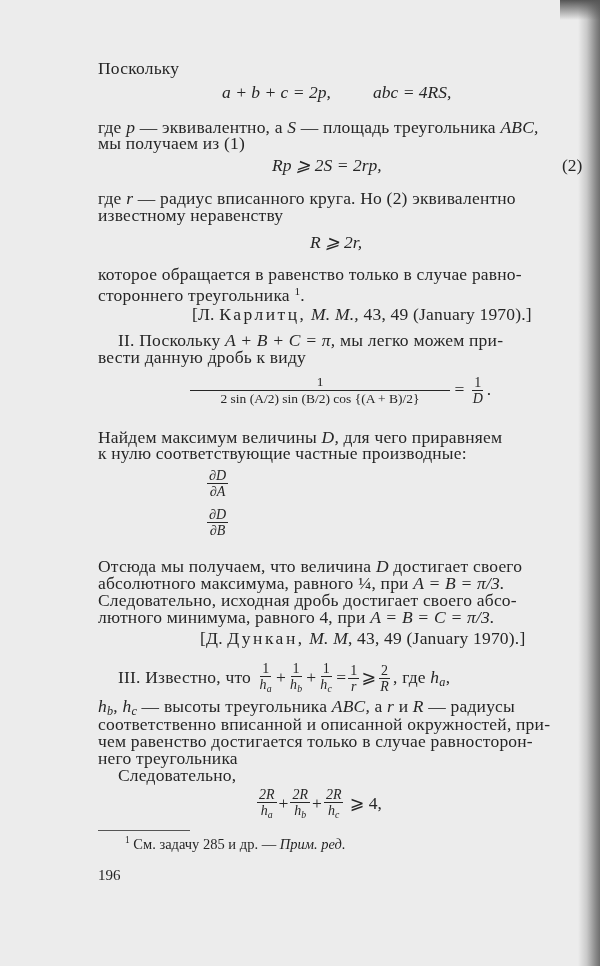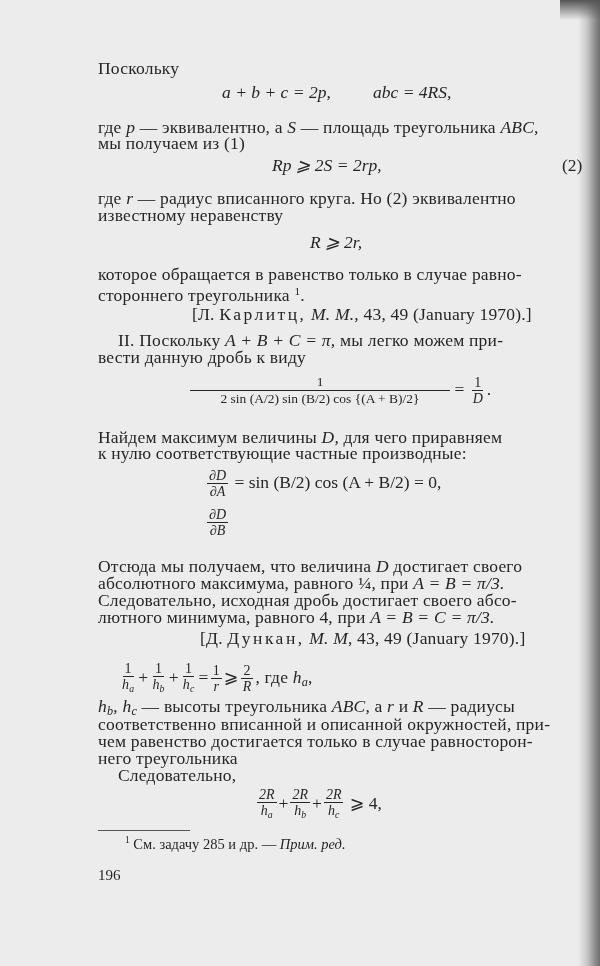--- a/index.html
+++ b/index.html
@@ -73,37 +73,38 @@
     </span><span>.</span>
 </div>
 
 <div class="txt" style="left:98px;top:427px;"><span>Найдем максимум величины </span><i>D,</i><span> для чего приравняем</span></div>
 <div class="txt" style="left:98px;top:443px;">к нулю соответствующие частные производные:</div>
 
 <div class="eq" style="left:205px;top:468px;">
   <span class="frac small it">
       <span class="num">∂D</span>
       <span class="den">∂A</span>
-    </span><span> = sin (B/2) cos (A + B/2) = 0,</span>
+    </span>
 </div>
 <div class="eq" style="left:205px;top:507px;">
   <span class="frac small it">
       <span class="num">∂D</span>
       <span class="den">∂B</span>
     </span>
 </div>
 
 <div class="txt" style="left:98px;top:556px;"><span>Отсюда мы получаем, что величина </span><i>D</i><span> достигает своего</span></div>
 <div class="txt" style="left:98px;top:573px;"><span>абсолютного максимума, равного </span><span>¼</span><span>, при </span><i>A = B = π/3.</i></div>
 <div class="txt" style="left:98px;top:590px;">Следовательно, исходная дробь достигает своего абсо-</div>
 <div class="txt" style="left:98px;top:607px;"><span>лютного минимума, равного 4, при </span><i>A = B = C = π/3.</i></div>
 
 <div class="txt" style="left:200px;top:628px;"><span>[Д. </span><span class="spaced">Дункан,</span><i> M. M</i><span>, 43, 49 (January 1970).]</span></div>
 
 <div class="txt" style="left:118px;top:660px;line-height:34px;">
+  <span>III. Известно, что </span>
   <span class="frac small">
       <span class="num">1</span>
       <span class="den it"><span>h</span><sub>a</sub></span>
     </span>+<span class="frac small">
       <span class="num">1</span>
       <span class="den it"><span>h</span><sub>b</sub></span>
     </span>+<span class="frac small">
       <span class="num">1</span>
       <span class="den it"><span>h</span><sub>c</sub></span>
     </span>=<span class="frac small">

